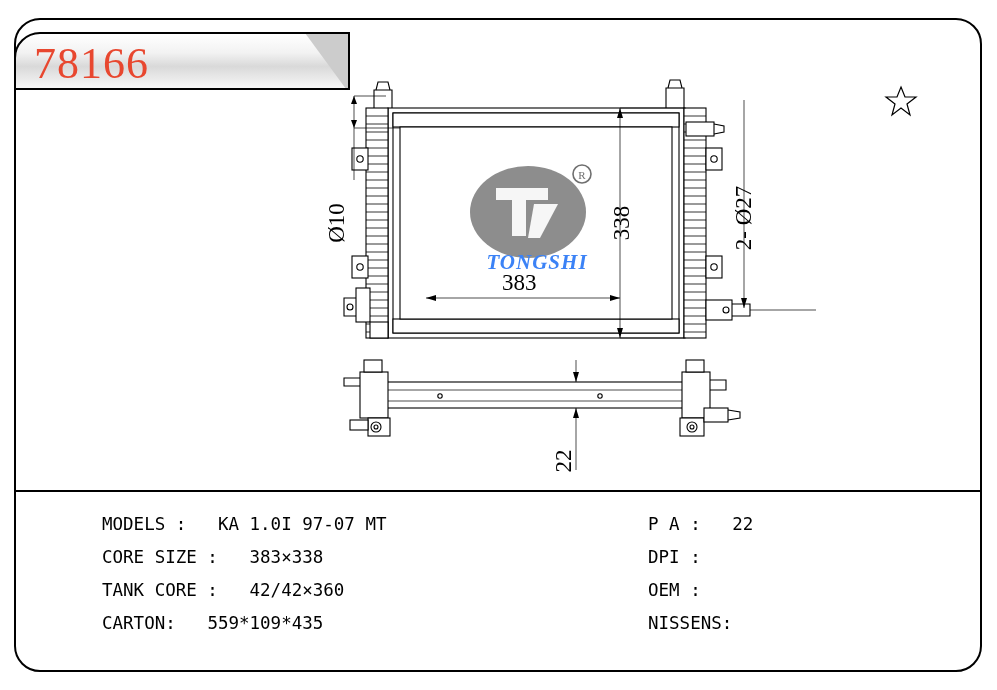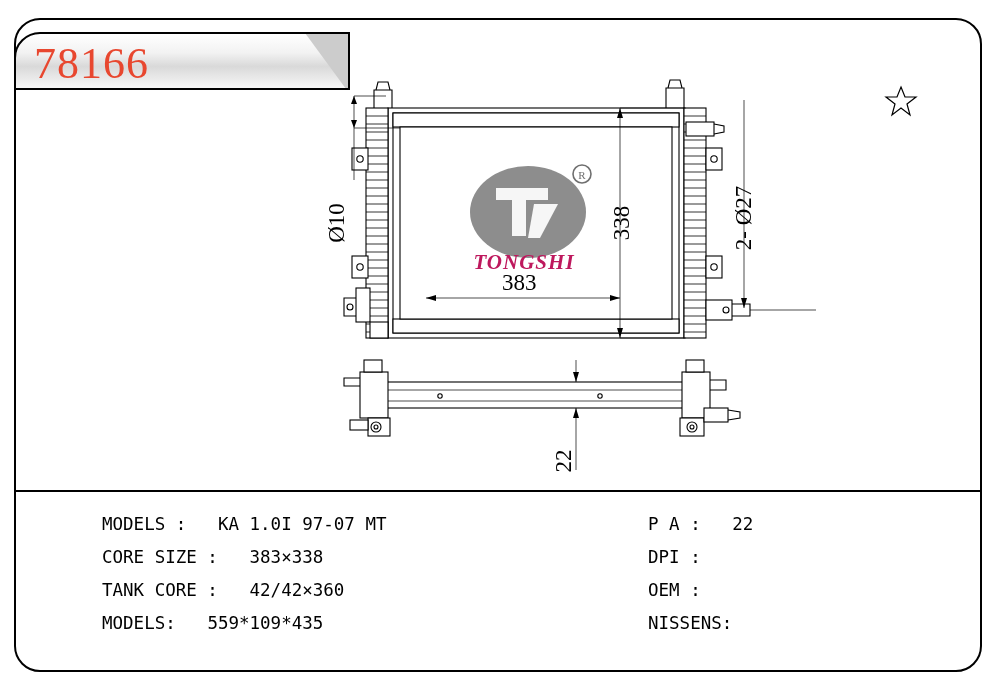--- a/index.html
+++ b/index.html
@@ -137,30 +137,30 @@
   .logo {
     position: absolute;
     left: 462px;
     top: 152px;
     width: 150px;
     height: 130px;
     pointer-events: none;
   }
   .logo-text {
     position: absolute;
-    left: 453px;
+    left: 466px;
     top: 250px;
     width: 142px;
     text-align: center;
     font-family: "Liberation Serif", serif;
     font-style: italic;
     font-weight: bold;
     font-size: 21px;
     letter-spacing: 1px;
-    color: #be185d;
+    color: #3b82f6;
   }
 </style>
 </head>
 <body>
 
 <div class="page">
 
   <div class="frame"></div>
 
   <div class="drawing">
@@ -365,21 +365,21 @@
         <span>CORE SIZE  :</span>
         <span>&nbsp;</span>
         <span>383×338</span>
       </div>
       <div class="spec-row">
         <span>TANK CORE  :</span>
         <span>&nbsp;</span>
         <span>42/42×360</span>
       </div>
       <div class="spec-row">
-        <span>MODELS:</span>
+        <span>CARTON:</span>
         <span>&nbsp;</span>
         <span>559*109*435</span>
       </div>
     </div>
 
     <div class="spec-col-right">
       <div class="spec-row">
         <span>P A :</span>
         <span>&nbsp;</span>
         <span>22</span>

